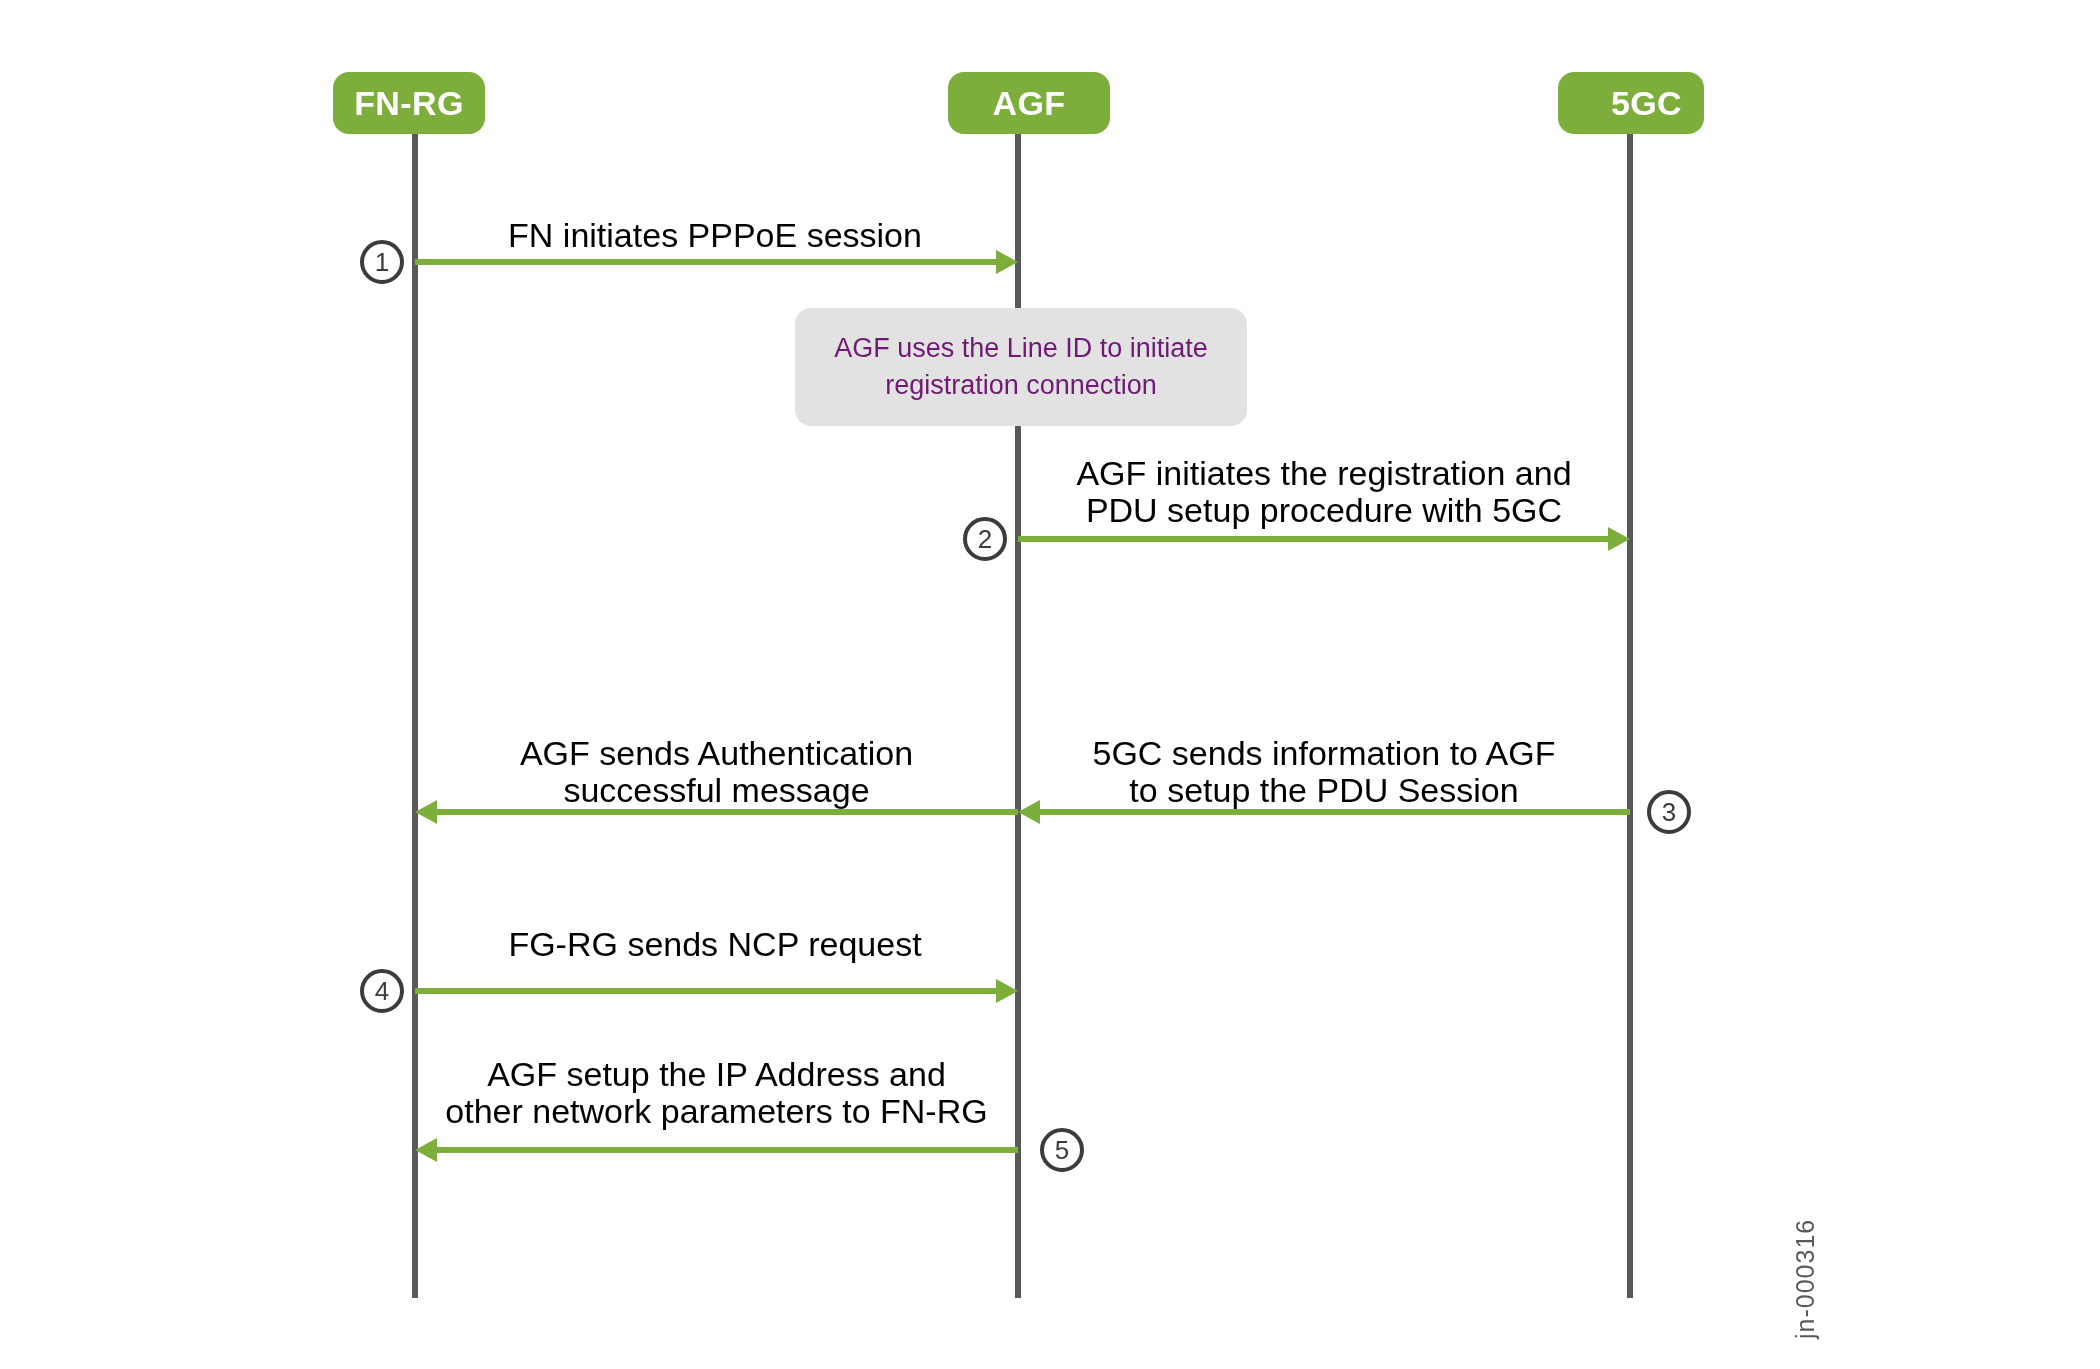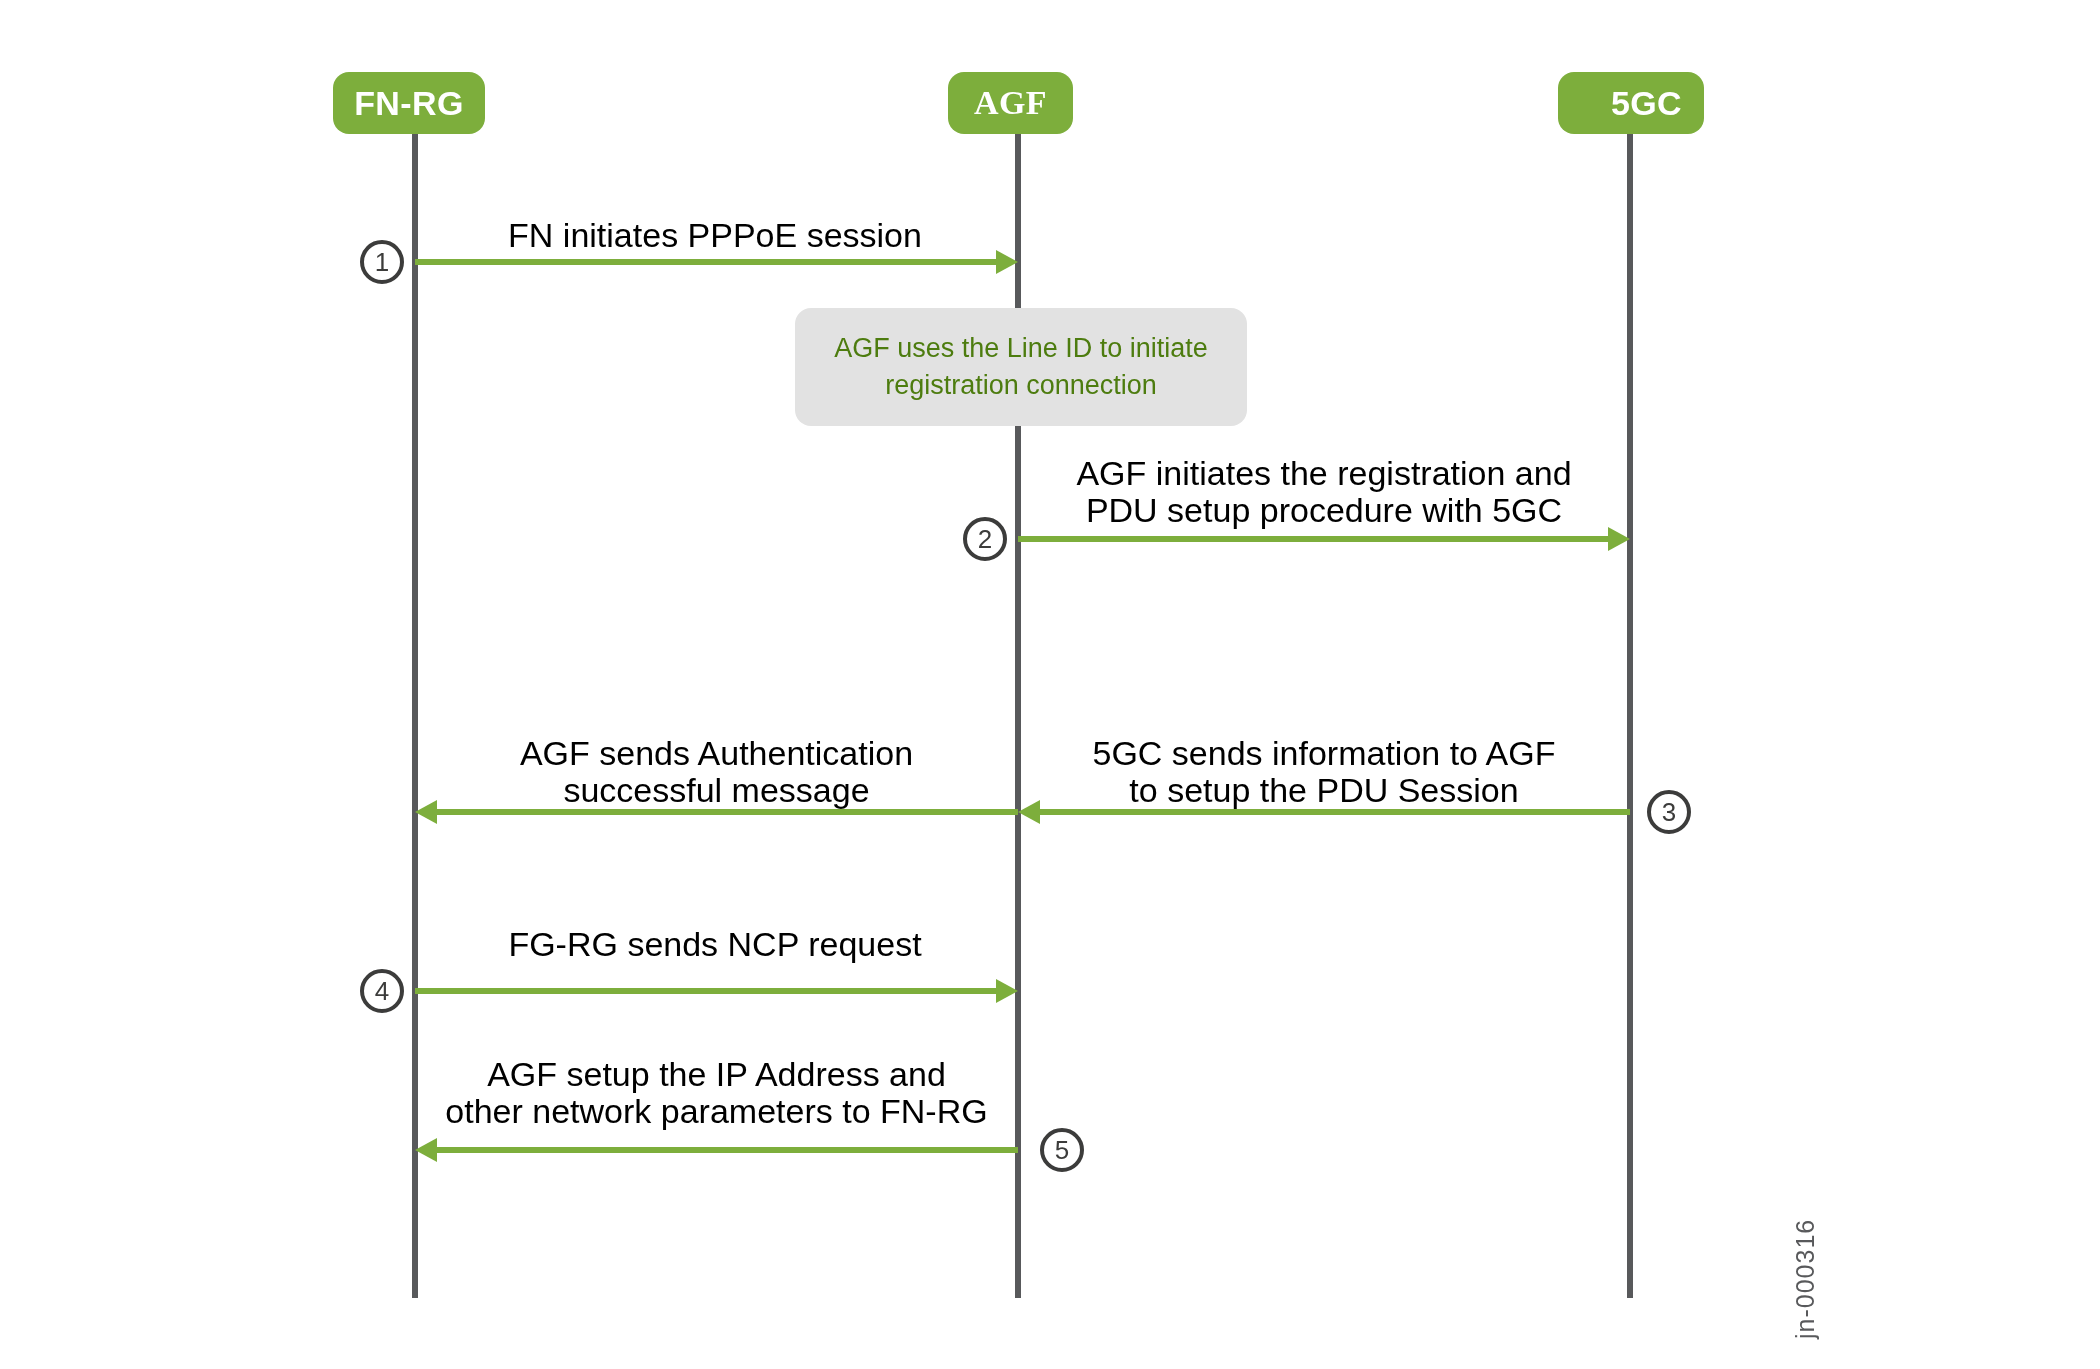--- a/index.html
+++ b/index.html
@@ -101,21 +101,21 @@
 
   
   .note-box {
     position: absolute;
     background: #E2E2E2;
     border-radius: 16px;
     display: flex;
     align-items: center;
     justify-content: center;
     text-align: center;
-    color: #4d7c0f;
+    color: #701a75;
     font-size: 27px;
     line-height: 37px;
     white-space: pre-line;
     box-sizing: border-box;
     padding: 6px 14px;
   }
 
   
   .watermark {
     position: absolute;
@@ -132,21 +132,21 @@
 
 <div id="canvas">
 
   <div class="lifeline" style="left:412px; top:118px; height:1180px;"></div>
   <div class="lifeline" style="left:1015px; top:118px; height:1180px;"></div>
   <div class="lifeline" style="left:1627px; top:118px; height:1180px;"></div>
 
   <div class="actor-box" style="left:333px; top:72px; width:152px; height:62px;">
     <span>FN-RG</span>
   </div>
-  <div class="actor-box" style="left:948px; top:72px; width:125px; height:62px;font-family:Liberation Serif, serif;">
+  <div class="actor-box" style="left:948px; top:72px; width:162px; height:62px;">
     <span>AGF</span>
   </div>
   <div class="actor-box" style="left:1558px; top:72px; width:146px; height:62px;padding-left:31px;">
     <span>5GC</span>
   </div>
 
   <div class="msg-label" style="left:415px; top:217px; width:600px;">FN initiates PPPoE session</div>
   <div class="msg dir-right" style="left:415px; top:250px; width:603px;">
     <div class="msg-line"></div>
     <div class="msg-head right"></div>

